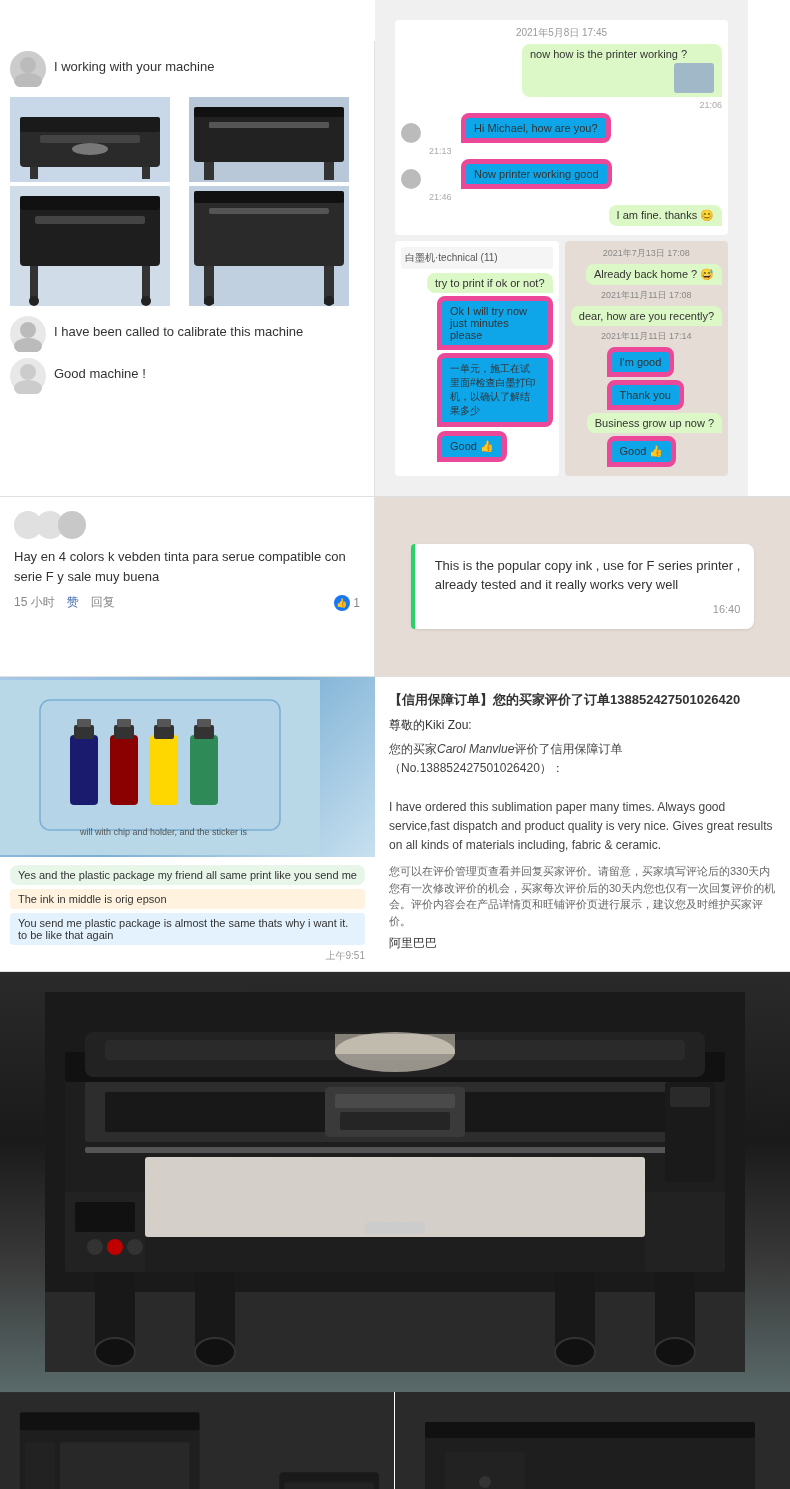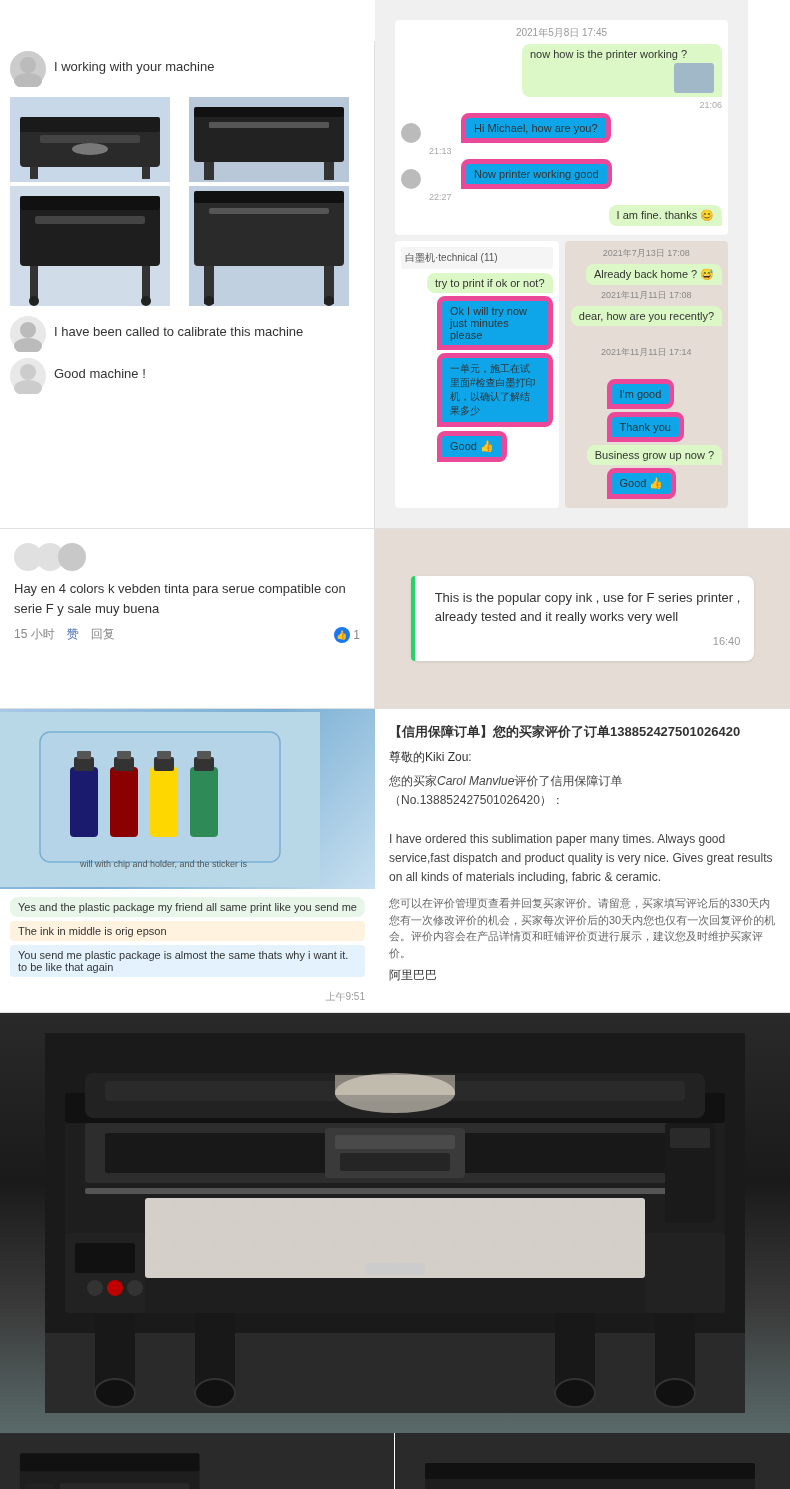--- a/index.html
+++ b/index.html
@@ -259,21 +259,21 @@
       border-radius: 4px;
       padding: 4px 8px;
       margin-bottom: 4px;
       font-size: 11px;
       color: #333;
     }
     .package-chat-msg3 {
       background: #e3f2fd;
       border-radius: 4px;
       padding: 4px 8px;
-      margin-bottom: 13px;
+      margin-bottom: 4px;
       font-size: 11px;
       color: #333;
     }
     .package-chat-time {
       text-align: right;
       font-size: 10px;
       color: #999;
     }
 
     
@@ -478,21 +478,21 @@
         </div>
       </div>
       <div style="text-align:left;font-size:9px;color:#aaa;margin-left:28px;margin-bottom:3px;">21:13</div>
 
       <div class="msg-row">
         <div class="msg-left" style="align-items:flex-end;gap:4px;">
           <div style="width:20px;height:20px;border-radius:50%;background:#bbb;flex-shrink:0;"></div>
           <div class="bubble-white">Now printer working good</div>
         </div>
       </div>
-      <div style="text-align:left;font-size:9px;color:#aaa;margin-left:28px;margin-bottom:3px;">22:27</div>
+      <div style="text-align:left;font-size:9px;color:#aaa;margin-left:28px;margin-bottom:3px;">21:46</div>
 
       <div class="msg-row">
         <div class="msg-right" style="gap:4px;">
           <div class="bubble-green">I am fine. thanks 😊</div>
         </div>
       </div>
     </div>
 
     <div style="display:flex;gap:6px;">
 
@@ -526,21 +526,21 @@
             <div class="msg-right">
               <div class="bubble-green">Already back home ? 😅</div>
             </div>
           </div>
         <div style="text-align:center;font-size:9px;color:#888;margin:4px 0;">2021年11月11日 17:08</div>
         <div class="msg-row">
             <div class="msg-right">
               <div class="bubble-green">dear, how are you recently?</div>
             </div>
           </div>
-        <div style="text-align:center;font-size:9px;color:#888;margin:20px 0;">2021年11月11日 17:14</div>
+        <div style="text-align:center;font-size:9px;color:#888;margin:4px 0;">2021年11月11日 17:14</div>
         <div class="msg-row">
             <div class="msg-left">
               <div class="bubble-white">I'm good</div>
             </div>
           </div>
         <div class="msg-row">
             <div class="msg-left">
               <div class="bubble-white">Thank you</div>
             </div>
           </div>

